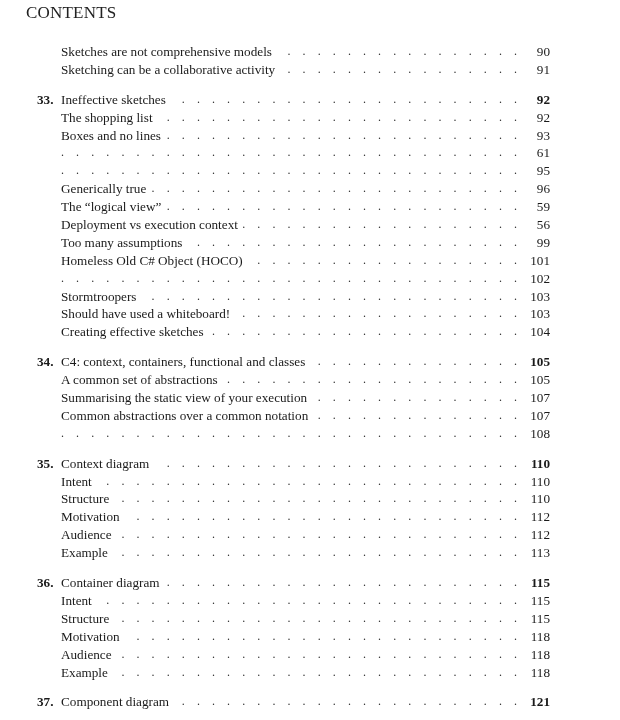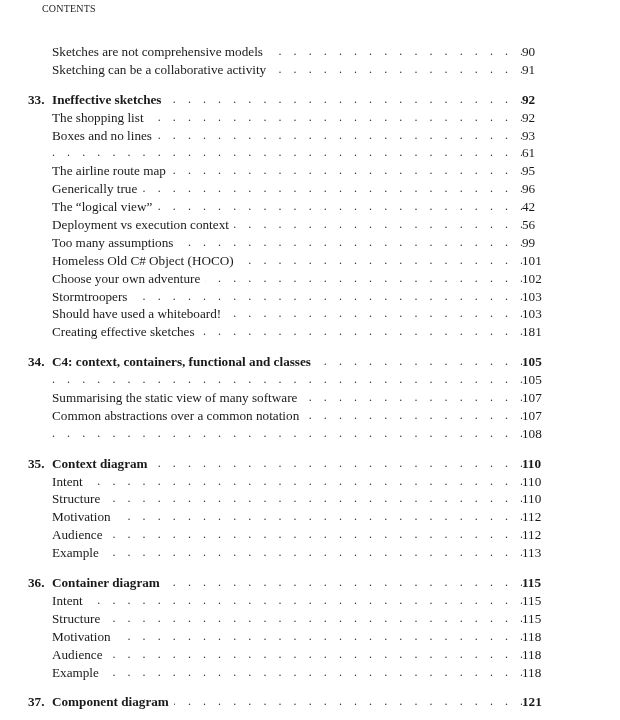--- a/index.html
+++ b/index.html
@@ -10,78 +10,79 @@
     body {
       width: 620px;
       height: 720px;
       position: relative;
       overflow: hidden;
       font-family: "Liberation Serif", "DejaVu Serif", serif;
       color: #1a1a1a;
     }
     .running-head {
       position: absolute;
-      left: 42px;
+      left: 26px;
       top: 3px;
-      font-size: 10px;
+      font-size: 17px;
       letter-spacing: 0.2px;
       color: #222;
     }
     .toc {
       position: absolute;
       left: 26px;
       top: 43px;
       width: 524px;
     }
     .group {
       margin-bottom: 12px;
     }
     .row {
       position: relative;
       height: 17.9px;
       line-height: 17.9px;
       font-size: 13.2px;
       white-space: nowrap;
       overflow: hidden;
+      margin-left: 9px;
     }
     .row .num {
       position: absolute;
       left: 2px;
       top: 0;
       width: 26px;
       font-weight: bold;
       background: #fff;
     }
     .row .title {
       position: absolute;
       left: 26px;
       top: 0;
       background: #fff;
       padding-right: 5px;
       z-index: 2;
     }
-    .row.chapter .title { font-weight: bold; }
+    .row.chapter .title { font-weight: normal; }
     .row .leader {
       position: absolute;
       left: 26px;
       right: 28px;
       top: 0;
       overflow: hidden;
       z-index: 1;
       text-align: right;
       letter-spacing: 4.55px;
       color: #333;
       font-size: 12px;
     }
     .row .page {
       position: absolute;
       right: 0;
       top: 0;
       width: 28px;
-      text-align: left;
+      text-align: right;
       background: #fff;
       z-index: 3;
     }
     .row.chapter .page { font-weight: bold; }
   </style>
 </head>
 <body>
 
 <div class="running-head">CONTENTS</div>
 
@@ -113,83 +114,82 @@
       <div class="row entry">
         <span class="title">Boxes and no lines</span>
         <span class="leader"> . . . . . . . . . . . . . . . . . . . . . . . . . . . . . . . . . . . . . . . . . . . . . . . . . . . . . . . . . . . . . . . . . . . . . . . . . . . . . . . . . . . . . . . . . . . . . . . . . . . . . . . . . . . . . . . . . . . . . . . .</span>
         <span class="page">93</span>
       </div>
       <div class="row entry">
         <span class="leader"> . . . . . . . . . . . . . . . . . . . . . . . . . . . . . . . . . . . . . . . . . . . . . . . . . . . . . . . . . . . . . . . . . . . . . . . . . . . . . . . . . . . . . . . . . . . . . . . . . . . . . . . . . . . . . . . . . . . . . . . .</span>
         <span class="page">61</span>
       </div>
       <div class="row entry">
-        <span class="title">The airline route map</span>
         <span class="leader"> . . . . . . . . . . . . . . . . . . . . . . . . . . . . . . . . . . . . . . . . . . . . . . . . . . . . . . . . . . . . . . . . . . . . . . . . . . . . . . . . . . . . . . . . . . . . . . . . . . . . . . . . . . . . . . . . . . . . . . . .</span>
         <span class="page">95</span>
       </div>
       <div class="row entry">
         <span class="title">Generically true</span>
         <span class="leader"> . . . . . . . . . . . . . . . . . . . . . . . . . . . . . . . . . . . . . . . . . . . . . . . . . . . . . . . . . . . . . . . . . . . . . . . . . . . . . . . . . . . . . . . . . . . . . . . . . . . . . . . . . . . . . . . . . . . . . . . .</span>
         <span class="page">96</span>
       </div>
       <div class="row entry">
         <span class="title">The “logical view”</span>
         <span class="leader"> . . . . . . . . . . . . . . . . . . . . . . . . . . . . . . . . . . . . . . . . . . . . . . . . . . . . . . . . . . . . . . . . . . . . . . . . . . . . . . . . . . . . . . . . . . . . . . . . . . . . . . . . . . . . . . . . . . . . . . . .</span>
-        <span class="page">42</span>
+        <span class="page">59</span>
       </div>
       <div class="row entry">
         <span class="title">Deployment vs execution context</span>
         <span class="leader"> . . . . . . . . . . . . . . . . . . . . . . . . . . . . . . . . . . . . . . . . . . . . . . . . . . . . . . . . . . . . . . . . . . . . . . . . . . . . . . . . . . . . . . . . . . . . . . . . . . . . . . . . . . . . . . . . . . . . . . . .</span>
         <span class="page">56</span>
       </div>
       <div class="row entry">
         <span class="title">Too many assumptions</span>
         <span class="leader"> . . . . . . . . . . . . . . . . . . . . . . . . . . . . . . . . . . . . . . . . . . . . . . . . . . . . . . . . . . . . . . . . . . . . . . . . . . . . . . . . . . . . . . . . . . . . . . . . . . . . . . . . . . . . . . . . . . . . . . . .</span>
         <span class="page">99</span>
       </div>
       <div class="row entry">
         <span class="title">Homeless Old C# Object (HOCO)</span>
         <span class="leader"> . . . . . . . . . . . . . . . . . . . . . . . . . . . . . . . . . . . . . . . . . . . . . . . . . . . . . . . . . . . . . . . . . . . . . . . . . . . . . . . . . . . . . . . . . . . . . . . . . . . . . . . . . . . . . . . . . . . . . . . .</span>
         <span class="page">101</span>
       </div>
       <div class="row entry">
-        <span class="title">Choose your own adventure</span>
         <span class="leader"> . . . . . . . . . . . . . . . . . . . . . . . . . . . . . . . . . . . . . . . . . . . . . . . . . . . . . . . . . . . . . . . . . . . . . . . . . . . . . . . . . . . . . . . . . . . . . . . . . . . . . . . . . . . . . . . . . . . . . . . .</span>
         <span class="page">102</span>
       </div>
       <div class="row entry">
         <span class="title">Stormtroopers</span>
         <span class="leader"> . . . . . . . . . . . . . . . . . . . . . . . . . . . . . . . . . . . . . . . . . . . . . . . . . . . . . . . . . . . . . . . . . . . . . . . . . . . . . . . . . . . . . . . . . . . . . . . . . . . . . . . . . . . . . . . . . . . . . . . .</span>
         <span class="page">103</span>
       </div>
       <div class="row entry">
         <span class="title">Should have used a whiteboard!</span>
         <span class="leader"> . . . . . . . . . . . . . . . . . . . . . . . . . . . . . . . . . . . . . . . . . . . . . . . . . . . . . . . . . . . . . . . . . . . . . . . . . . . . . . . . . . . . . . . . . . . . . . . . . . . . . . . . . . . . . . . . . . . . . . . .</span>
         <span class="page">103</span>
       </div>
       <div class="row entry">
         <span class="title">Creating effective sketches</span>
         <span class="leader"> . . . . . . . . . . . . . . . . . . . . . . . . . . . . . . . . . . . . . . . . . . . . . . . . . . . . . . . . . . . . . . . . . . . . . . . . . . . . . . . . . . . . . . . . . . . . . . . . . . . . . . . . . . . . . . . . . . . . . . . .</span>
-        <span class="page">181</span>
+        <span class="page">104</span>
       </div>
     </div>
     <div class="group">
       <div class="row chapter">
         <span class="num">34.</span>
         <span class="title">C4: context, containers, functional and classes</span>
         <span class="leader"> . . . . . . . . . . . . . . . . . . . . . . . . . . . . . . . . . . . . . . . . . . . . . . . . . . . . . . . . . . . . . . . . . . . . . . . . . . . . . . . . . . . . . . . . . . . . . . . . . . . . . . . . . . . . . . . . . . . . . . . .</span>
         <span class="page">105</span>
       </div>
       <div class="row entry">
+        <span class="title">A common set of abstractions</span>
         <span class="leader"> . . . . . . . . . . . . . . . . . . . . . . . . . . . . . . . . . . . . . . . . . . . . . . . . . . . . . . . . . . . . . . . . . . . . . . . . . . . . . . . . . . . . . . . . . . . . . . . . . . . . . . . . . . . . . . . . . . . . . . . .</span>
         <span class="page">105</span>
       </div>
       <div class="row entry">
-        <span class="title">Summarising the static view of many software</span>
+        <span class="title">Summarising the static view of your execution</span>
         <span class="leader"> . . . . . . . . . . . . . . . . . . . . . . . . . . . . . . . . . . . . . . . . . . . . . . . . . . . . . . . . . . . . . . . . . . . . . . . . . . . . . . . . . . . . . . . . . . . . . . . . . . . . . . . . . . . . . . . . . . . . . . . .</span>
         <span class="page">107</span>
       </div>
       <div class="row entry">
         <span class="title">Common abstractions over a common notation</span>
         <span class="leader"> . . . . . . . . . . . . . . . . . . . . . . . . . . . . . . . . . . . . . . . . . . . . . . . . . . . . . . . . . . . . . . . . . . . . . . . . . . . . . . . . . . . . . . . . . . . . . . . . . . . . . . . . . . . . . . . . . . . . . . . .</span>
         <span class="page">107</span>
       </div>
       <div class="row entry">
         <span class="leader"> . . . . . . . . . . . . . . . . . . . . . . . . . . . . . . . . . . . . . . . . . . . . . . . . . . . . . . . . . . . . . . . . . . . . . . . . . . . . . . . . . . . . . . . . . . . . . . . . . . . . . . . . . . . . . . . . . . . . . . . .</span>

